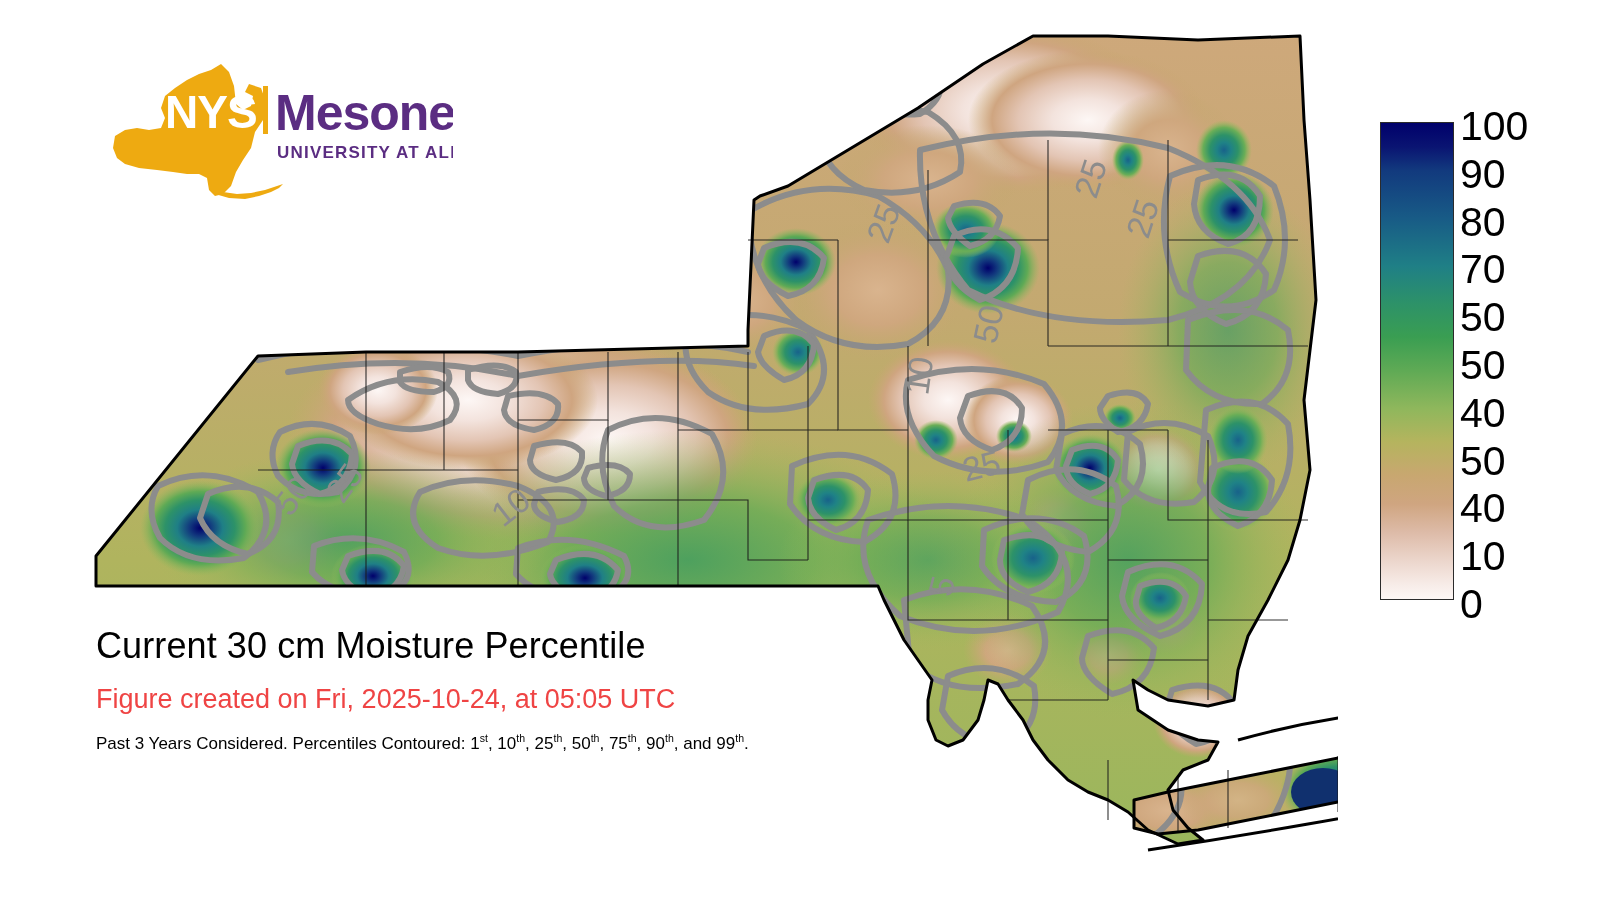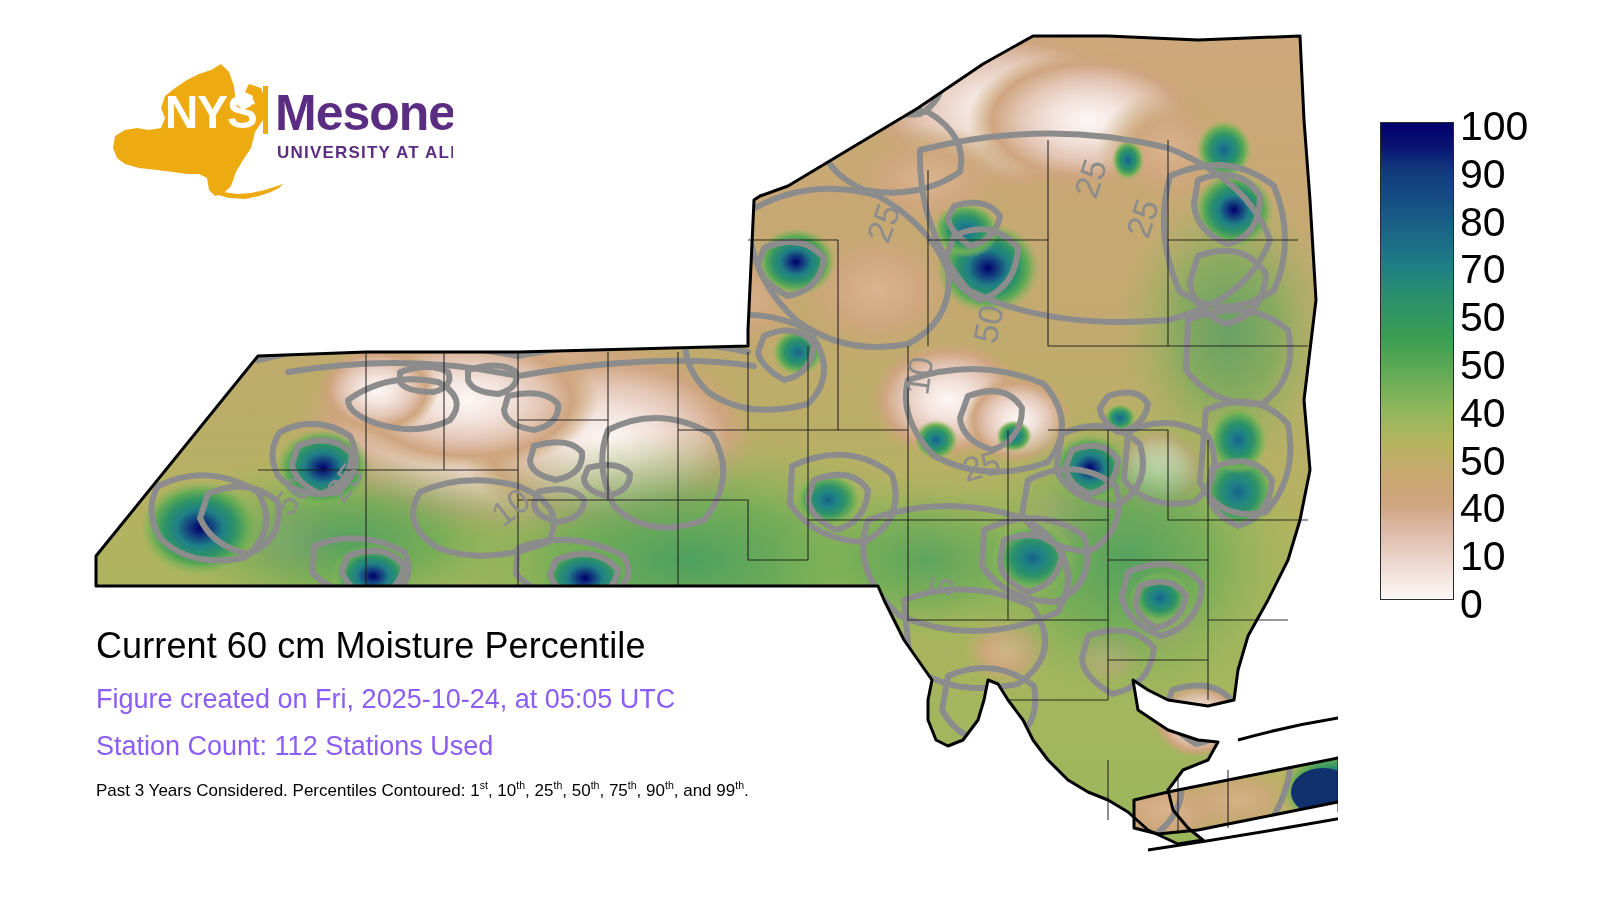--- a/index.html
+++ b/index.html
@@ -33,21 +33,21 @@
     white-space: nowrap;
   }
 
   
   #textblock { position: absolute; left: 48px; top: 628px; width: 1000px; }
   #fig-title {
     font-size: 36px; color: #000; line-height: 1.0;
     margin: 0 0 22px 0; white-space: nowrap; letter-spacing: 0.1px;
   }
   .fig-sub {
-    font-size: 27px; color: #8b5cf6; line-height: 1.0;
+    font-size: 27px; color: #ef4444; line-height: 1.0;
     margin: 0 0 20px 0; white-space: nowrap;
   }
   #fig-note {
     font-size: 17px; color: #000; line-height: 1.0;
     margin: 22px 0 0 0; white-space: nowrap;
   }
   #fig-note sup { font-size: 0.62em; vertical-align: super; line-height: 0; }
 </style>
 </head>
 <body>
@@ -354,19 +354,18 @@
         <div class="cb-tick" style="top: 223px;">50</div>
         <div class="cb-tick" style="top: 270.8px;">40</div>
         <div class="cb-tick" style="top: 318.6px;">50</div>
         <div class="cb-tick" style="top: 366.4px;">40</div>
         <div class="cb-tick" style="top: 414.2px;">10</div>
         <div class="cb-tick" style="top: 462px;">0</div>
       </div>
   </div>
 
   <div id="textblock">
-    <div id="fig-title">Current 60 cm Moisture Percentile</div>
+    <div id="fig-title">Current 30 cm Moisture Percentile</div>
     <div class="fig-sub">Figure created on Fri, 2025-10-24, at 05:05 UTC</div>
-    <div class="fig-sub">Station Count: 112 Stations Used</div>
     <div id="fig-note">Past 3 Years Considered. Percentiles Contoured: <span>1</span><sup>st</sup>, <span>10</span><sup>th</sup>, <span>25</span><sup>th</sup>, <span>50</span><sup>th</sup>, <span>75</span><sup>th</sup>, <span>90</span><sup>th</sup>, and <span>99</span><sup>th</sup>.</div>
   </div>
 
 </div>
 
 </body></html>

